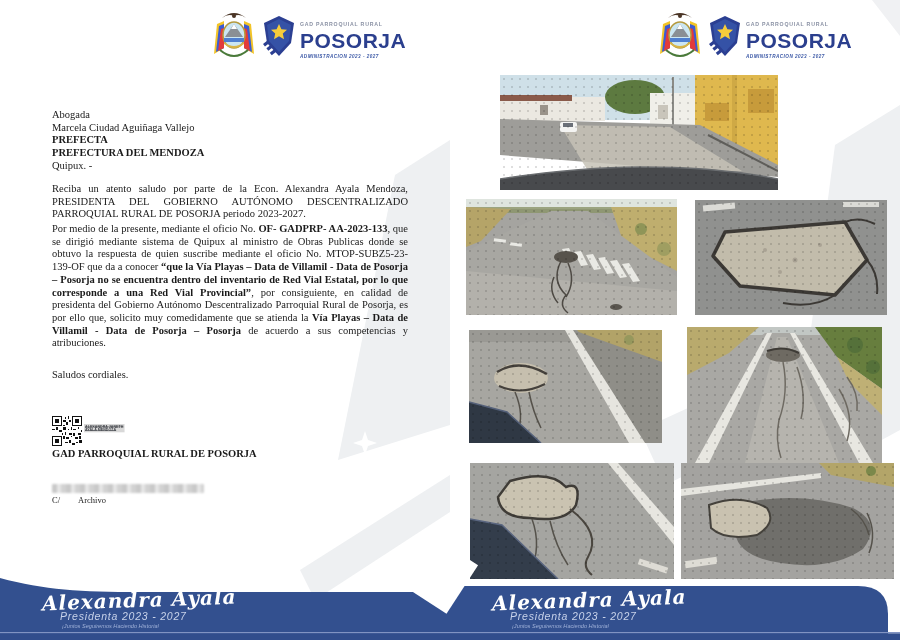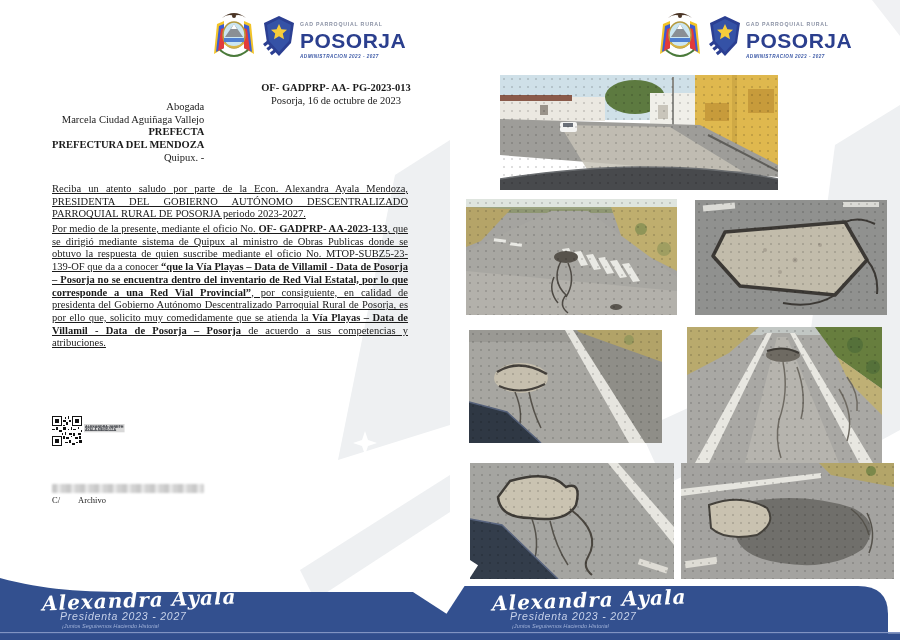--- a/index.html
+++ b/index.html
@@ -11,21 +11,21 @@
               font-size:8px;letter-spacing:1.2px;transform:scale(0.65);transform-origin:left top;white-space:nowrap;}
   .logo-name{font-family:"Liberation Sans",sans-serif;font-weight:bold;color:#2b3f8e;
              font-size:21px;letter-spacing:.5px;line-height:20px;white-space:nowrap;}
   .logo-admin{font-family:"Liberation Sans",sans-serif;font-weight:bold;font-style:italic;color:#3a57a5;
               font-size:8px;letter-spacing:.8px;transform:scale(0.58);transform-origin:left top;white-space:nowrap;}
   
   .refblock{width:176px;text-align:center;font-size:10.5px;line-height:12.5px;}
   .refblock .ref{font-weight:bold;}
   .recipient{font-size:10.5px;line-height:12.7px;}
   .recipient .b{font-weight:bold;}
-  .para{width:356px;text-align:justify;font-size:10.5px;line-height:12.7px;text-decoration:underline;}
+  .para{width:356px;text-align:justify;font-size:10.5px;line-height:12.7px;}
   .sig{font-size:10.5px;line-height:11.5px;}
   .sig .b{font-weight:bold;}
   .qr-label{font-family:"Liberation Sans",sans-serif;font-size:7px;line-height:7px;font-weight:bold;
             color:#44474d;background:#d8d8d8;padding:1px 2px;text-decoration:line-through;
             transform:scale(0.52);transform-origin:left top;white-space:nowrap;}
   .redacted{width:152px;height:9px;border-radius:1px;
             background:repeating-linear-gradient(90deg,#c9c9c9 0 5px,#e6e6e6 5px 9px,#d2d2d2 9px 14px);
             filter:blur(1.2px);}
   .cc{font-size:8.5px;text-align:right;}
   .cc .gap{display:inline-block;width:18px;}
@@ -121,35 +121,32 @@
     <polygon points="17,0 32,7 29,27 17,40 5,27 2,7" fill="#2b3f92"></polygon>
     <polygon points="17,3 29,9 27,25 17,36 7,25 5,9" fill="#3552a6"></polygon>
     <polygon points="17,8 19.4,13.2 25,13.8 20.8,17.6 22,23.2 17,20.2 12,23.2 13.2,17.6 9,13.8 14.6,13.2" fill="#f7cd3b"></polygon>
   </svg>
   <div class="abs" style="left:746px;top:21px;">
     <div class="logo-small">GAD PARROQUIAL RURAL</div>
     <div class="logo-name" style="margin-top:1px;">POSORJA</div>
     <div class="logo-admin" style="margin-top:3px;">ADMINISTRACIÓN 2023 - 2027</div>
   </div>
 
-  <div class="abs refblock" style="left:248px;top:82px;">
-    <div class="ref">OF- GADPRP- AA- PG-2023-013</div>
-    <div>Posorja, 16 de octubre de 2023</div>
-  </div>
-
-  <div class="abs recipient" style="left:52px;top:101px;text-align:right;">
+
+  <div class="abs recipient" style="left:52px;top:109px;">
     <div>Abogada</div>
     <div>Marcela Ciudad Aguiñaga Vallejo</div>
     <div class="b">PREFECTA</div>
     <div class="b">PREFECTURA DEL MENDOZA</div>
     <div>Quipux. -</div>
   </div>
 
   <div class="abs para" style="left:52px;top:183px;"><span>Reciba un atento saludo por parte de la Econ. Alexandra Ayala Mendoza, PRESIDENTA DEL GOBIERNO AUTÓNOMO DESCENTRALIZADO PARROQUIAL RURAL DE POSORJA periodo 2023-2027.</span></div>
   <div class="abs para" style="left:52px;top:223px;"><span>Por medio de la presente, mediante el oficio No. </span><b>OF- GADPRP- AA-2023-133</b><span>, que se dirigió mediante sistema de Quipux al ministro de Obras Publicas donde se obtuvo la respuesta de quien suscribe mediante el oficio No. MTOP-SUBZ5-23-139-OF que da a conocer </span><b>“que la Vía Playas – Data de Villamil - Data de Posorja – Posorja no se encuentra dentro del inventario de Red Vial Estatal, por lo que corresponde a una Red Vial Provincial”</b><span>, por consiguiente, en calidad de presidenta del Gobierno Autónomo Descentralizado Parroquial Rural de Posorja, es por ello que, solicito muy comedidamente que se atienda la </span><b>Vía Playas – Data de Villamil - Data de Posorja – Posorja</b><span> de acuerdo a sus competencias y atribuciones.</span></div>
+  <div class="abs para" style="left:52px;top:369px;"><span>Saludos cordiales.</span></div>
 
   <svg class="abs" style="left:52px;top:416px;" width="30" height="30" viewBox="0 0 21 21" shape-rendering="crispEdges">
     <rect width="21" height="21" fill="#ffffff"></rect>
     <g fill="#111111">
       <rect x="0" y="0" width="7" height="7"></rect>
         <rect x="14" y="0" width="7" height="7"></rect>
         <rect x="0" y="14" width="7" height="7"></rect>
       <rect x="1" y="1" width="5" height="5" fill="#ffffff"></rect>
         <rect x="15" y="1" width="5" height="5" fill="#ffffff"></rect>
         <rect x="1" y="15" width="5" height="5" fill="#ffffff"></rect>
@@ -186,20 +183,21 @@
         <rect x="14" y="19" width="2" height="1"></rect>
       <rect x="17" y="18" width="1" height="1"></rect>
         <rect x="19" y="17" width="2" height="2"></rect>
     </g>
   </svg>
   <div class="abs qr-label" style="left:84px;top:424px;">
     <div>ALEXANDRA JANETH</div>
     <div>AYALA MENDOZA</div>
   </div>
   <div class="abs sig" style="left:52px;top:448px;">
+    <div class="b">GAD PARROQUIAL RURAL DE POSORJA</div>
   </div>
   <div class="abs redacted" style="left:52px;top:484px;"></div>
   <div class="abs cc" style="left:52px;top:495px;">
     <span>C/</span><span class="gap"></span><span>Archivo</span>
   </div>
 
   <div class="abs photo" style="left:500px;top:75px;width:278px;height:115px;" aria-label="Paved road between buildings with vehicle approaching">
     <svg viewBox="0 0 278 115" preserveAspectRatio="none">
       <rect width="278" height="45" fill="#cfe0e8"></rect>
       <rect x="0" y="22" width="105" height="24" fill="#ebe8e1"></rect>

